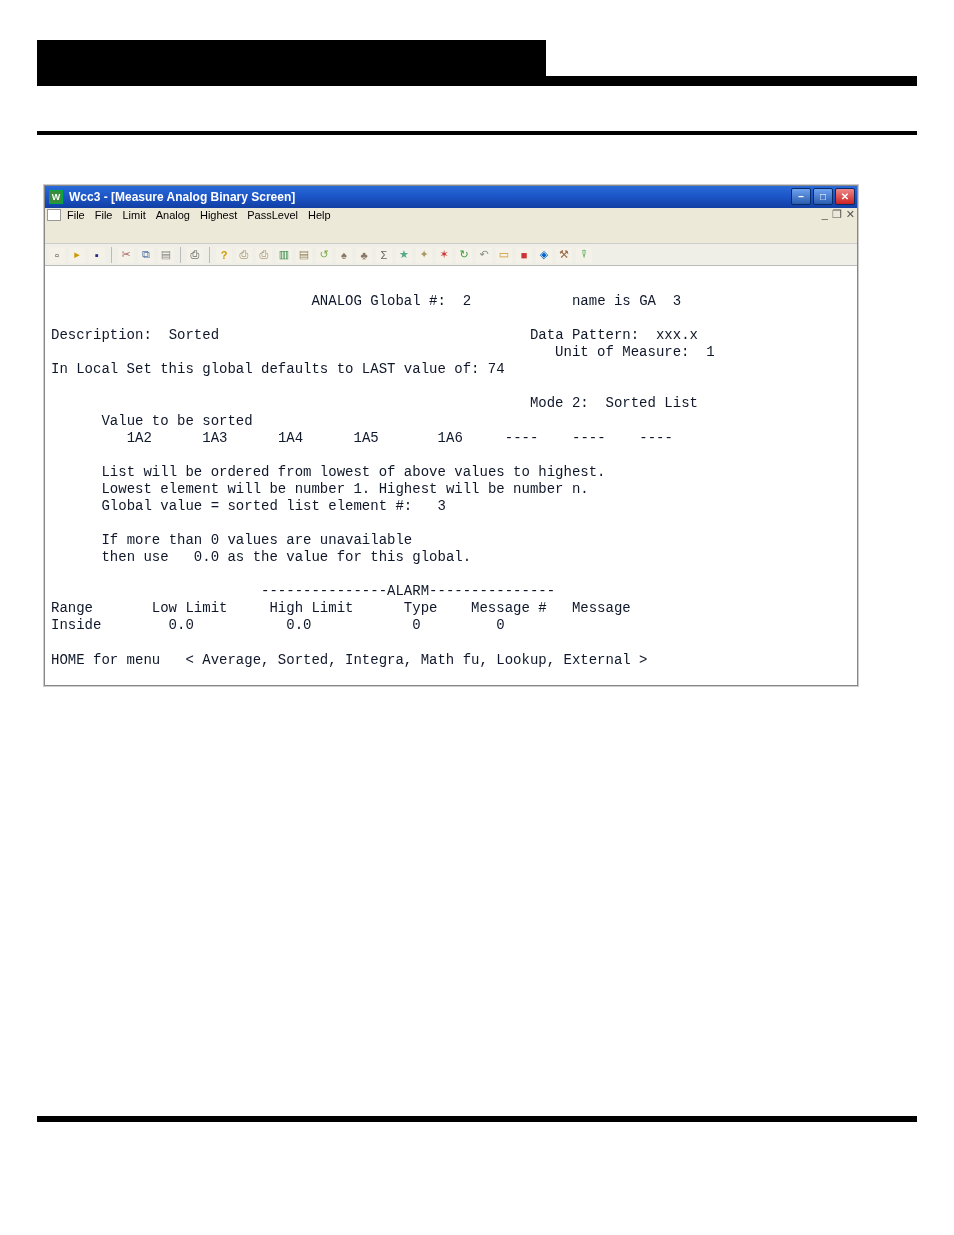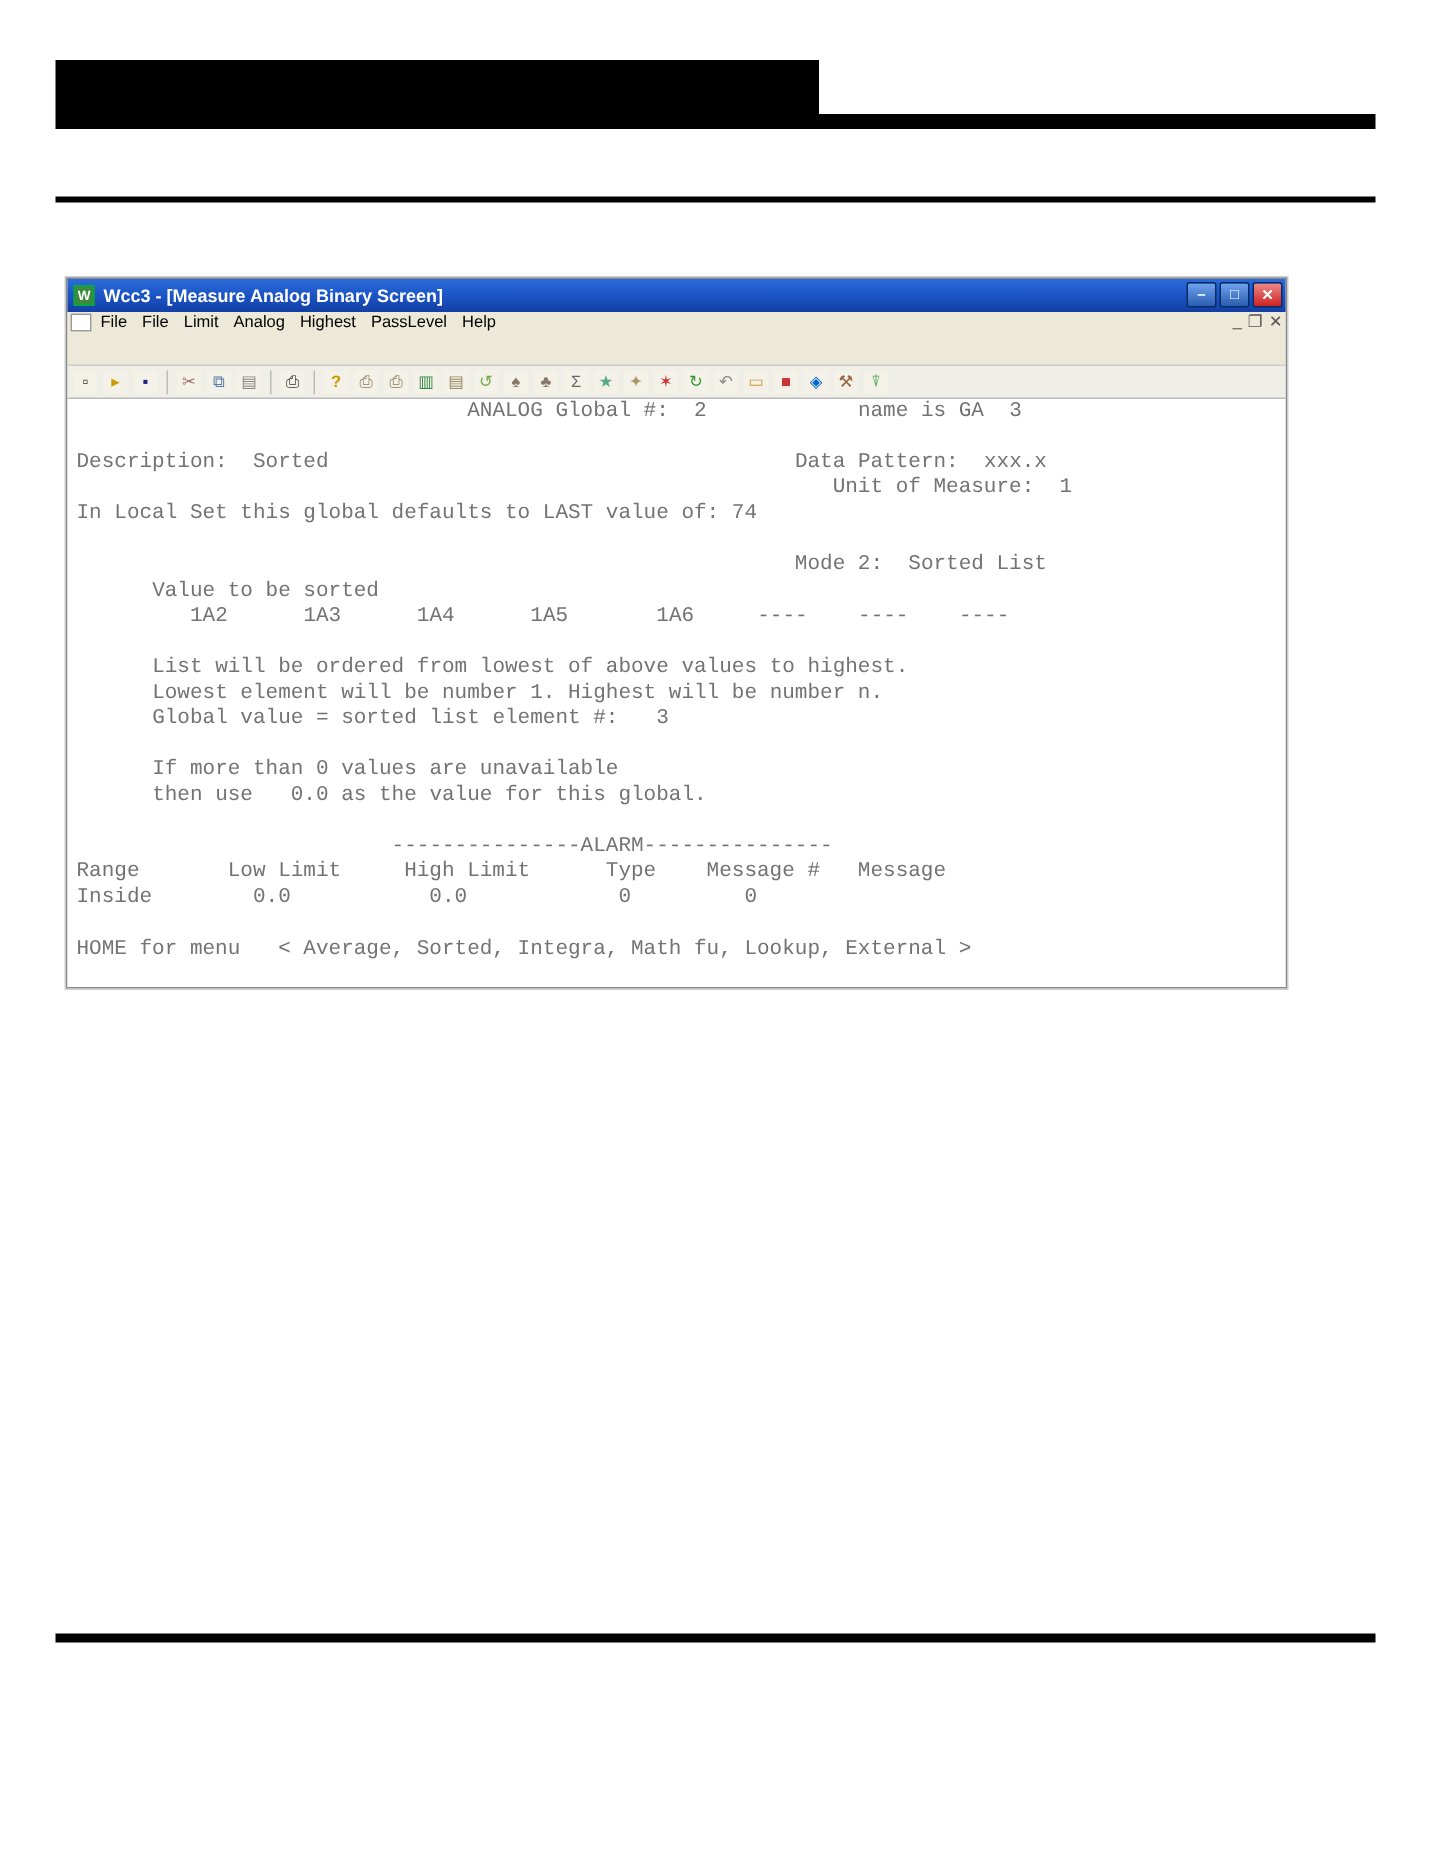--- a/index.html
+++ b/index.html
@@ -92,25 +92,25 @@
   }
   .tbtn {
     width:16px;height:16px;
     display:inline-flex;align-items:center;justify-content:center;
     font-size:11px;color:#333;
     background:#f4f2e8;
   }
   .sep{width:1px;height:16px;background:#bbb;margin:0 2px;}
   .content {
     background:#fff;
-    padding:0 6px 16px 6px;
+    padding:27px 6px 16px 6px;
     font-family:"Courier New",monospace;
     font-size:14px;
     line-height:1.22;
-    color:#737373;
+    color:#0f172a;
     white-space:pre;
   }
 </style>
 </head>
 <body>
 
 <div class="black-banner"></div>
 <div class="banner-full"></div>
 <div class="rule"></div>
 

